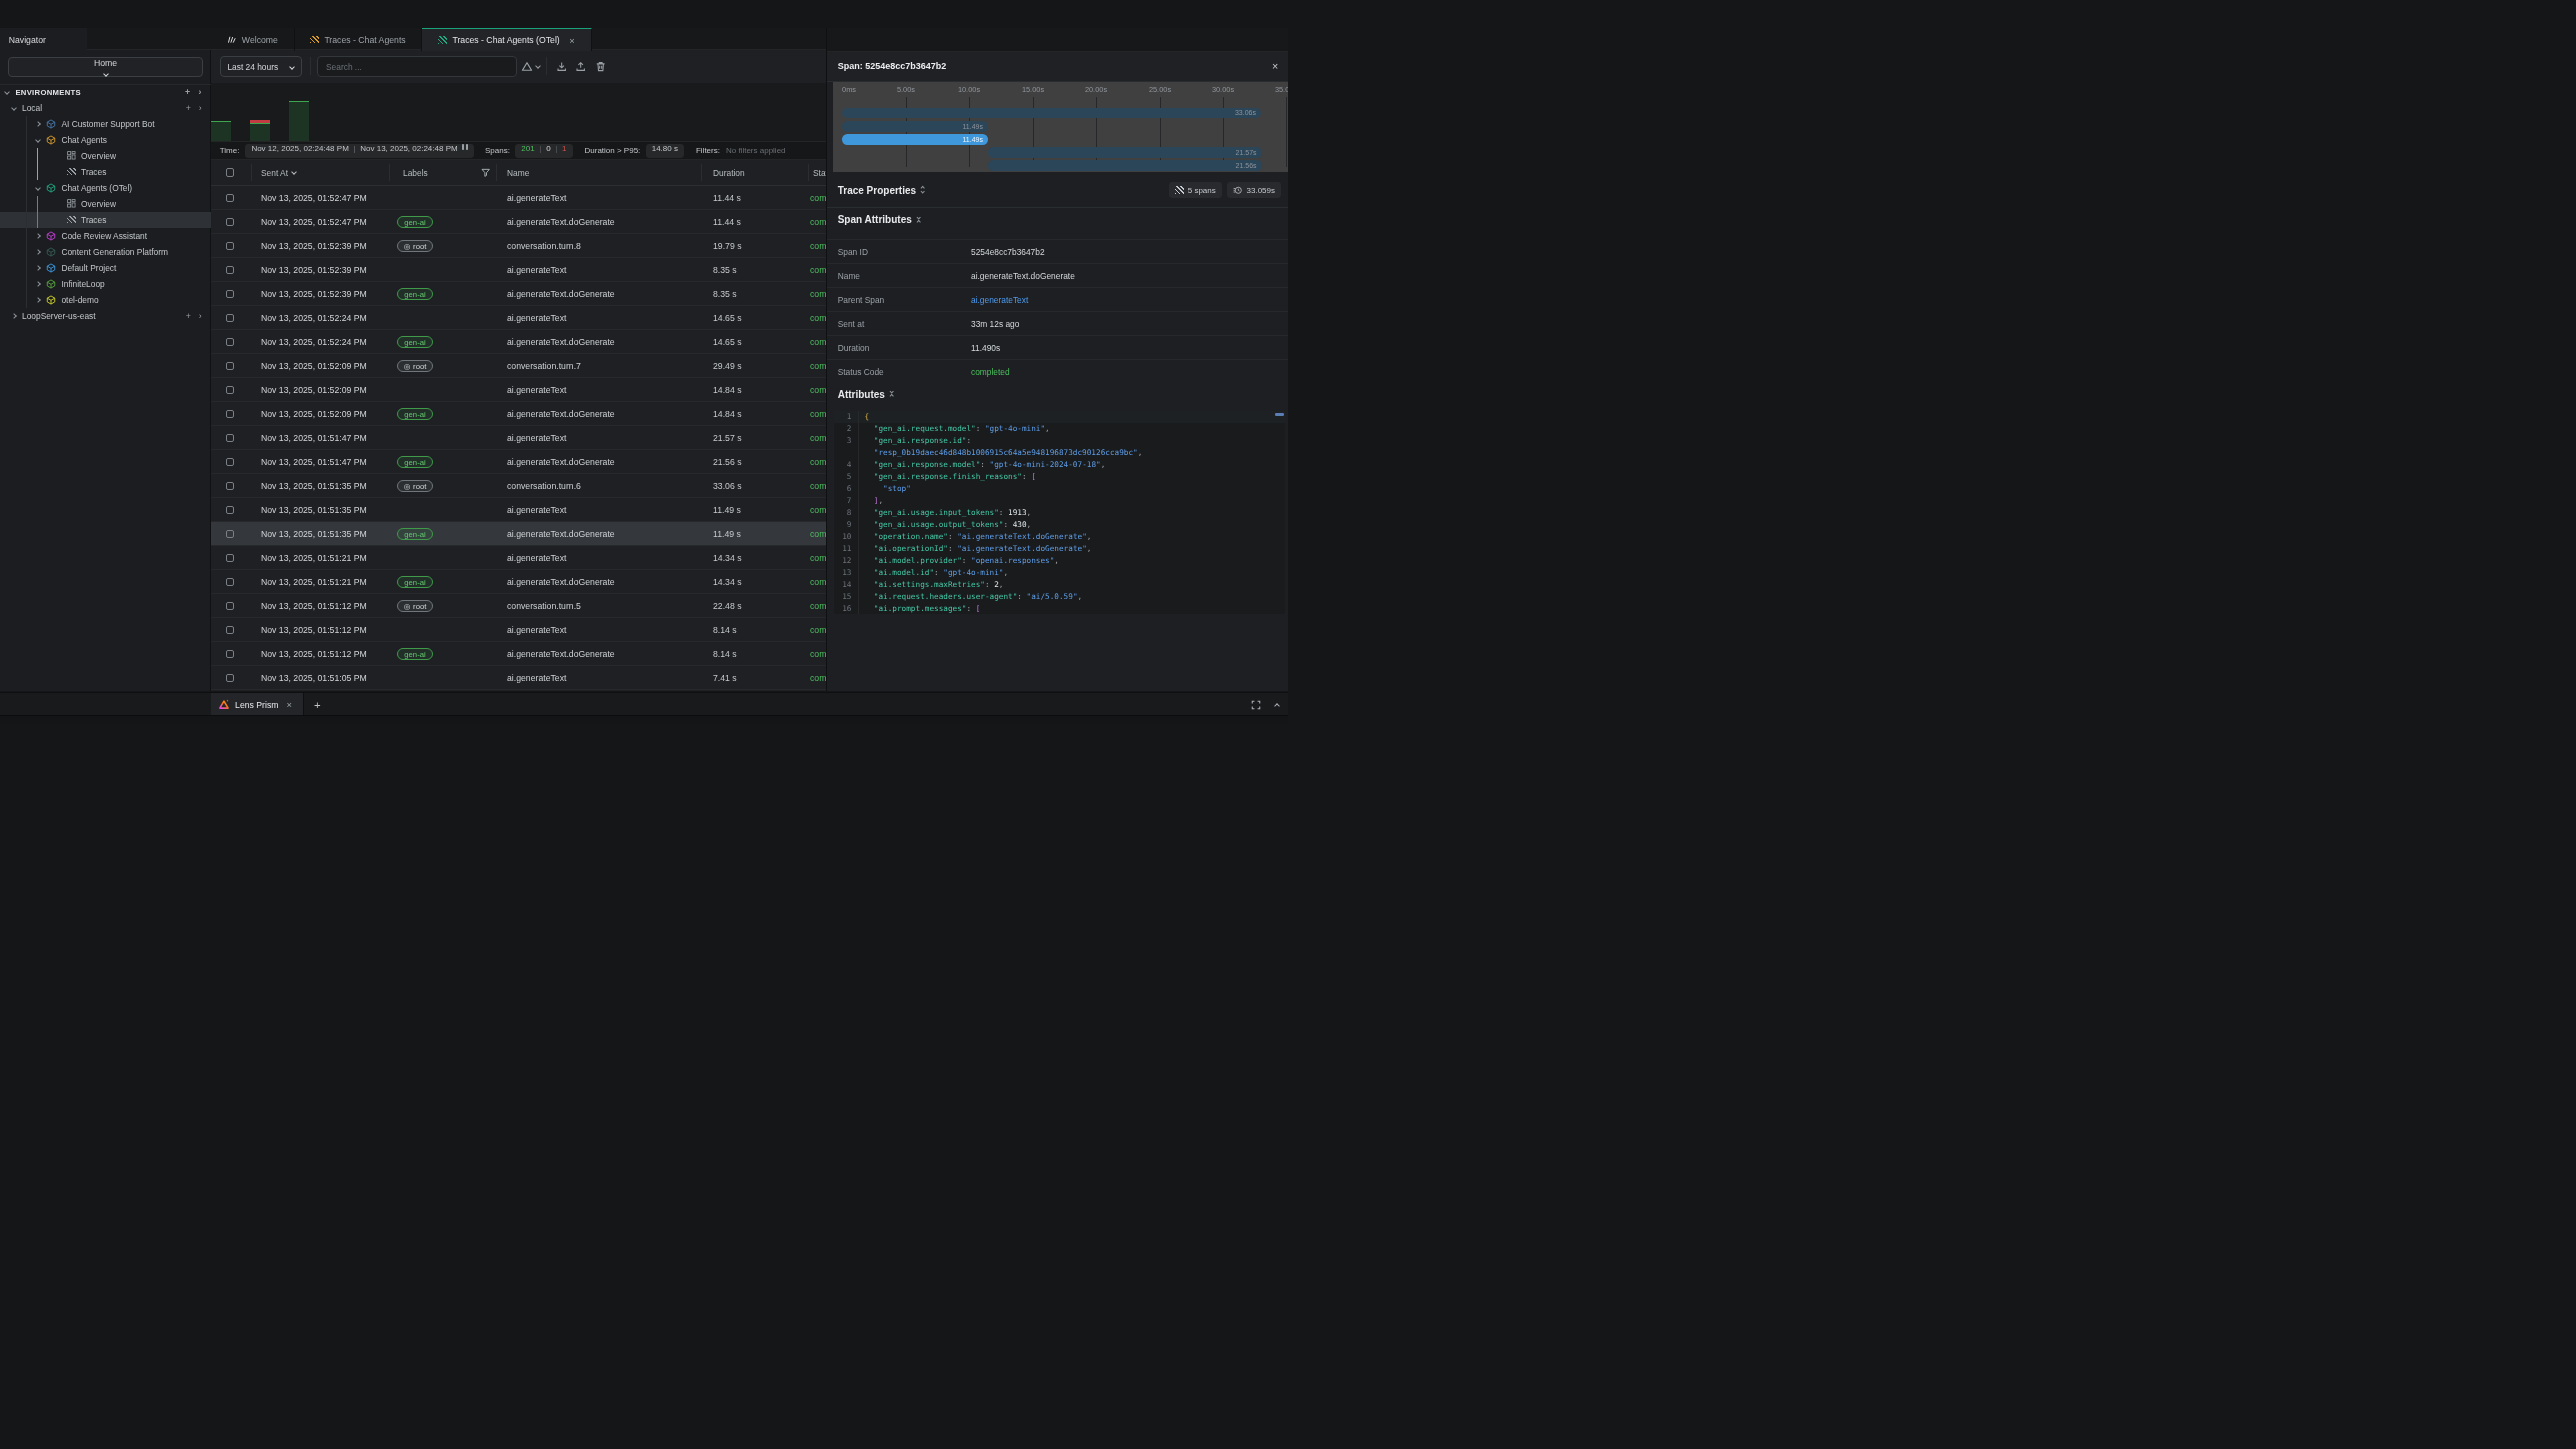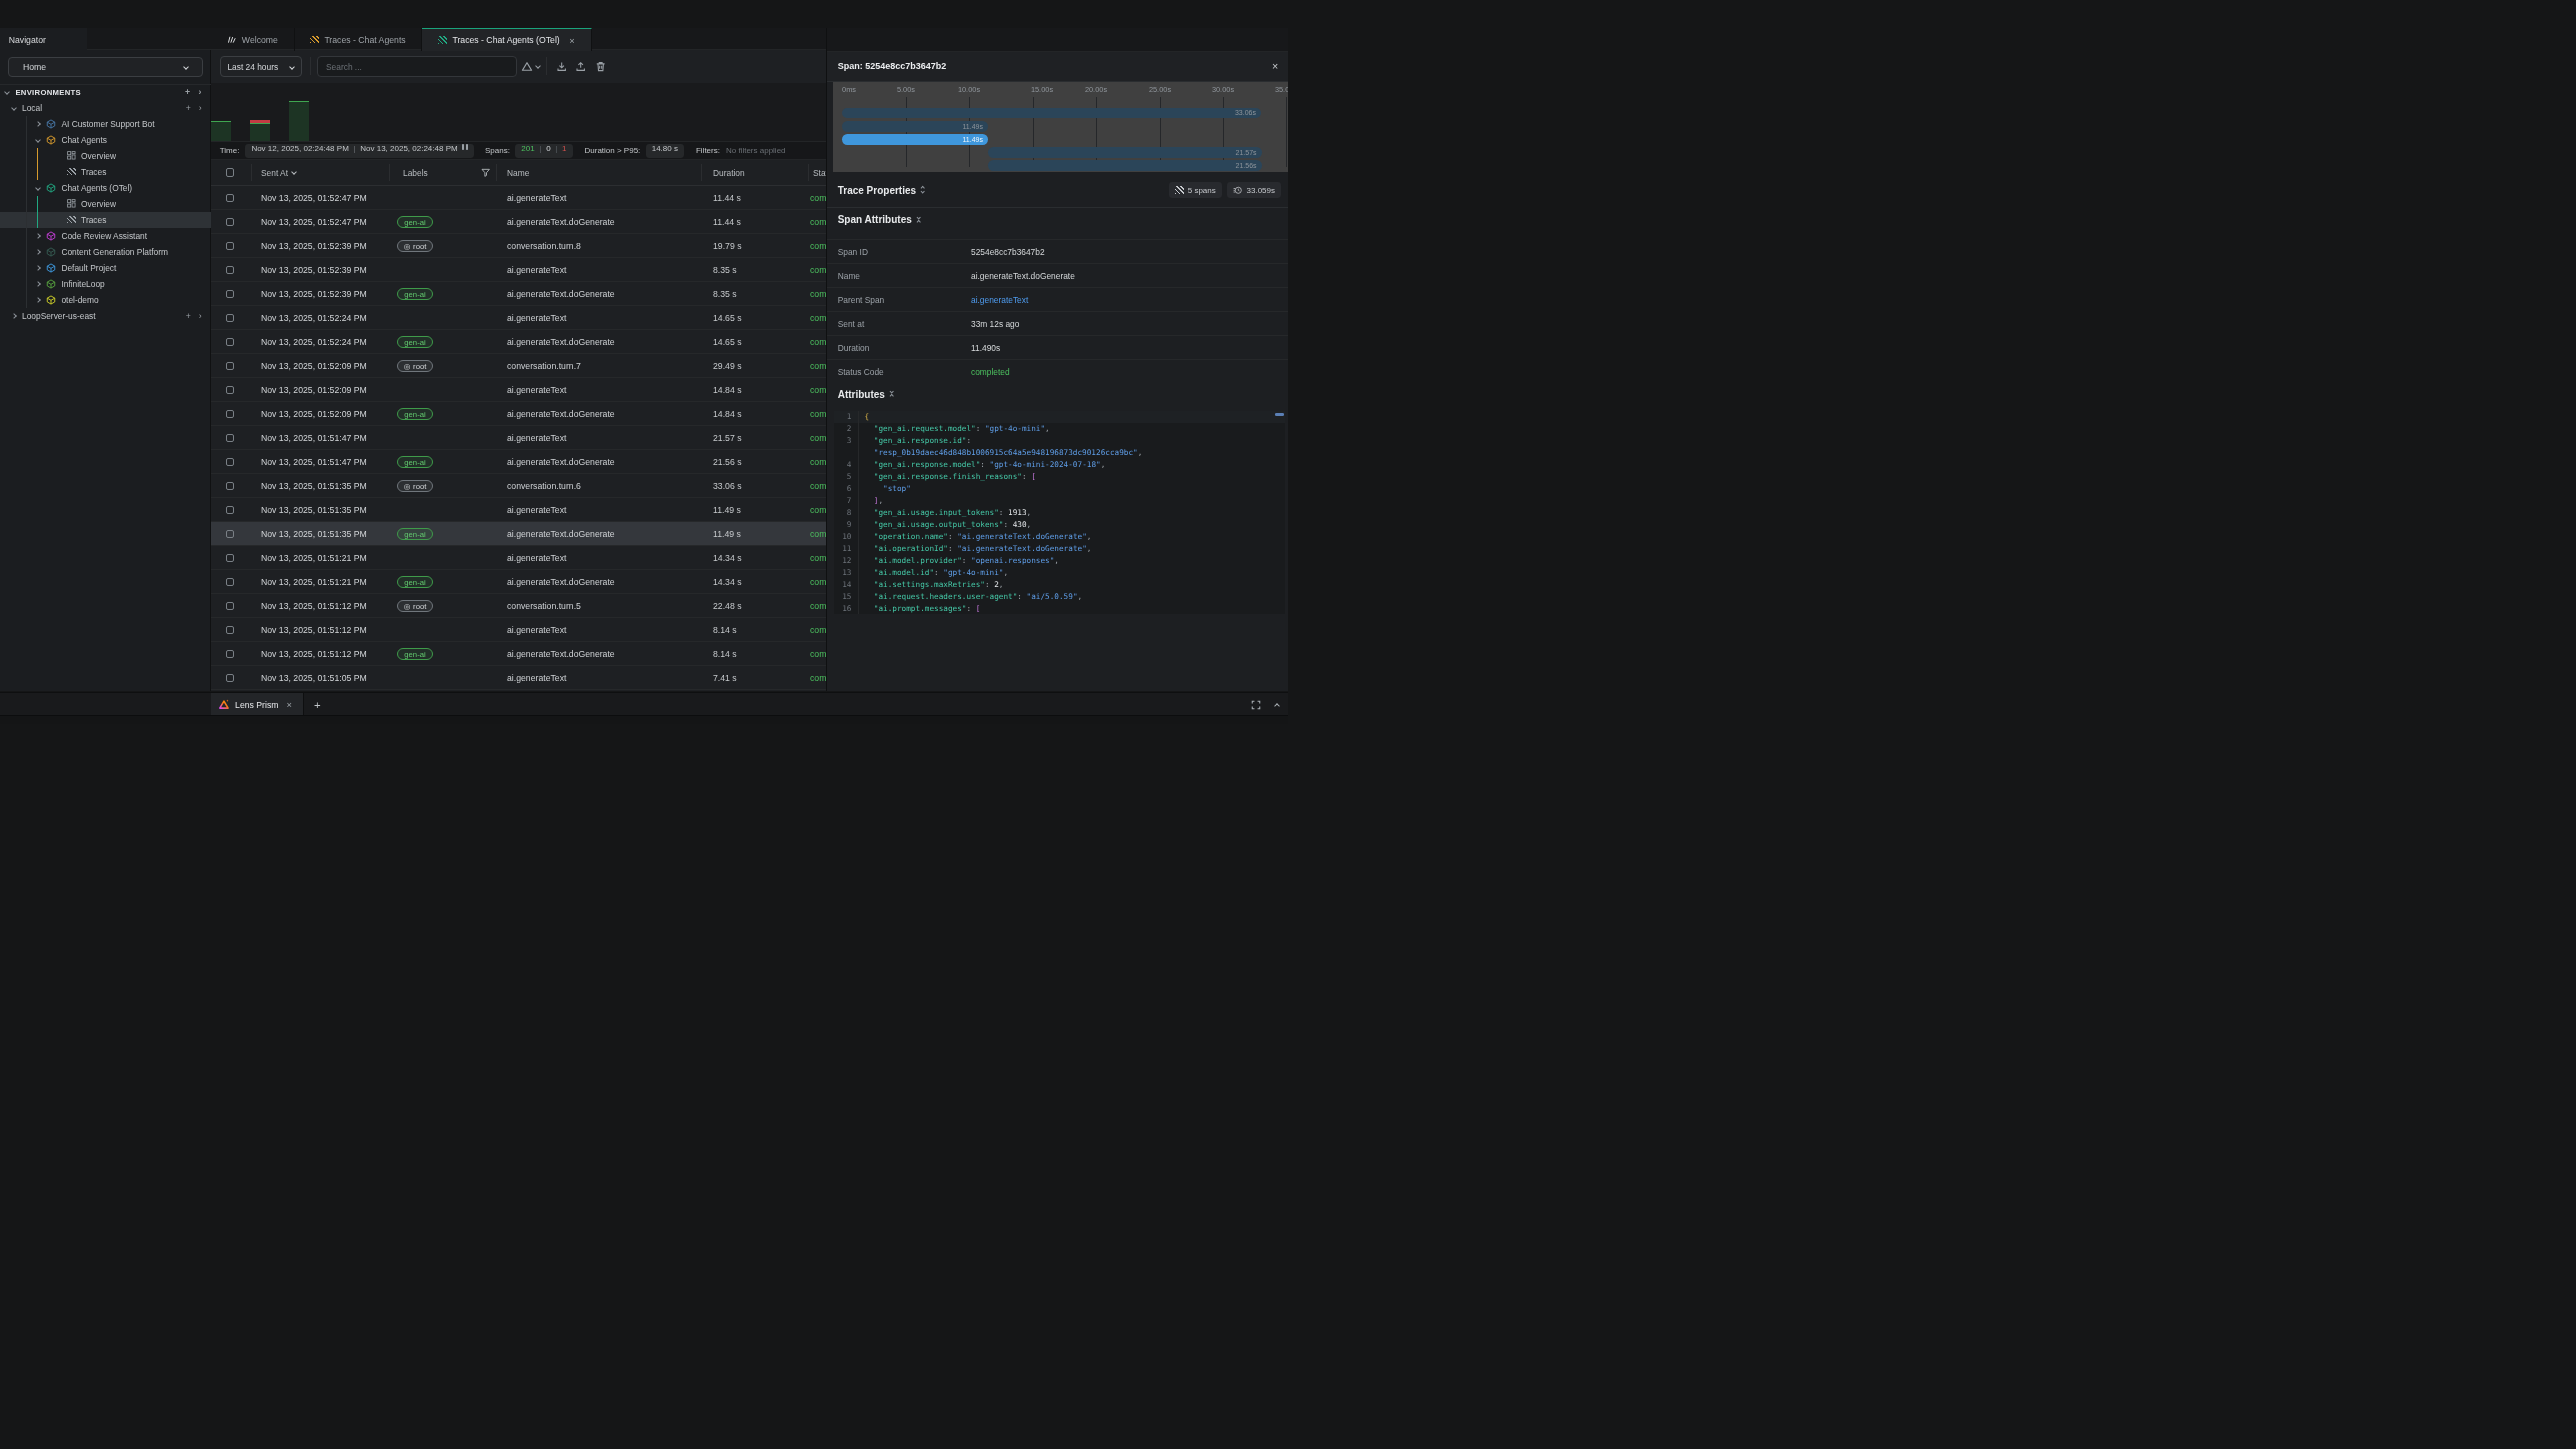--- a/index.html
+++ b/index.html
@@ -13,21 +13,21 @@
   #feedback { right:42px; top:0; height:28px; display:flex; align-items:center; gap:4.7px; color:#b3b7bc; font-size:8.7px; cursor:default; }
   #avatar { right:8px; top:6px; width:16px; height:16px; border-radius:50%; background:#bf27cc; color:#fff;
     font-size:7px; font-weight:bold; display:flex; align-items:center; justify-content:center; }
 
   
   #sidebar { left:0; top:28px; width:211px; height:663px; background:#1b1d20; border-right:0.7px solid #101112; }
   #sb-head { left:0; top:0; width:211px; height:22px; background:#17181a; border-bottom:0.7px solid #232527; }
   #sb-navtab { left:0; top:0; width:87px; height:23px; background:#1b1d20; display:flex; align-items:center;
     padding-left:8.7px; color:#d8dadd; font-size:8.7px; }
   #sb-select { left:8px; top:29px; width:195px; height:20px; border:0.7px solid #3b3e42; border-radius:4px;
-    background:#202225; display:flex; align-items:center; justify-content:space-between; padding:0 14px; color:#d4d7da; cursor:pointer; }
+    background:#202225; display:flex; align-items:center; justify-content:space-between; padding:0 20px; color:#d4d7da; cursor:pointer;flex-direction:column; }
   #sb-divider { left:0; top:56px; width:211px; height:0.7px; background:#26282b; }
   #tree { left:0; top:57px; width:211px; }
   .trow { position:relative; display:flex; align-items:center; height:16px; color:#c4c7ca; font-size:8.4px; cursor:pointer; }
   .trow.section { height:14.8px; font-weight:bold; font-size:7.7px; letter-spacing:0.3px; color:#e3e5e8; }
   .trow.selected { background:#2e3236; }
   .trow .acts { position:absolute; right:9.4px; display:flex; gap:8px; color:#9aa0a5; font-size:8.7px; }
   .guide { position:absolute; left:25.5px; top:0; bottom:0; width:0.7px; background:#2c2f32; }
   .rail { position:absolute; left:37px; top:0; bottom:0; width:1.3px; }
 
   
@@ -689,21 +689,21 @@
     <div id="p-head" class="abs">
       <span id="p-title">Span: 5254e8cc7b3647b2</span>
       <span id="p-close">×</span>
     </div>
     <div id="p-timeline" class="abs">
         <span class="tick" style="left: 16px; position: absolute;">0ms</span>
         <span class="tick" style="left: 73px; position: absolute;">5.00s</span>
         <div class="gline" style="left: 73px;"></div>
         <span class="tick" style="left: 136px; position: absolute;">10.00s</span>
         <div class="gline" style="left: 136px;"></div>
-        <span class="tick" style="left: 200px; position: absolute; margin-left: 9px;">15.00s</span>
+        <span class="tick" style="left: 200px; position: absolute;">15.00s</span>
         <div class="gline" style="left: 200px;"></div>
         <span class="tick" style="left: 263px; position: absolute;">20.00s</span>
         <div class="gline" style="left: 263px;"></div>
         <span class="tick" style="left: 327px; position: absolute;">25.00s</span>
         <div class="gline" style="left: 327px;"></div>
         <span class="tick" style="left: 390px; position: absolute;">30.00s</span>
         <div class="gline" style="left: 390px;"></div>
         <span class="tick" style="left: 453px; position: absolute;">35.00s</span>
         <div class="gline" style="left: 453px;"></div>
         <div class="tlbar" style="left: 9.4px; width: 419px; top: 25.5px;">

